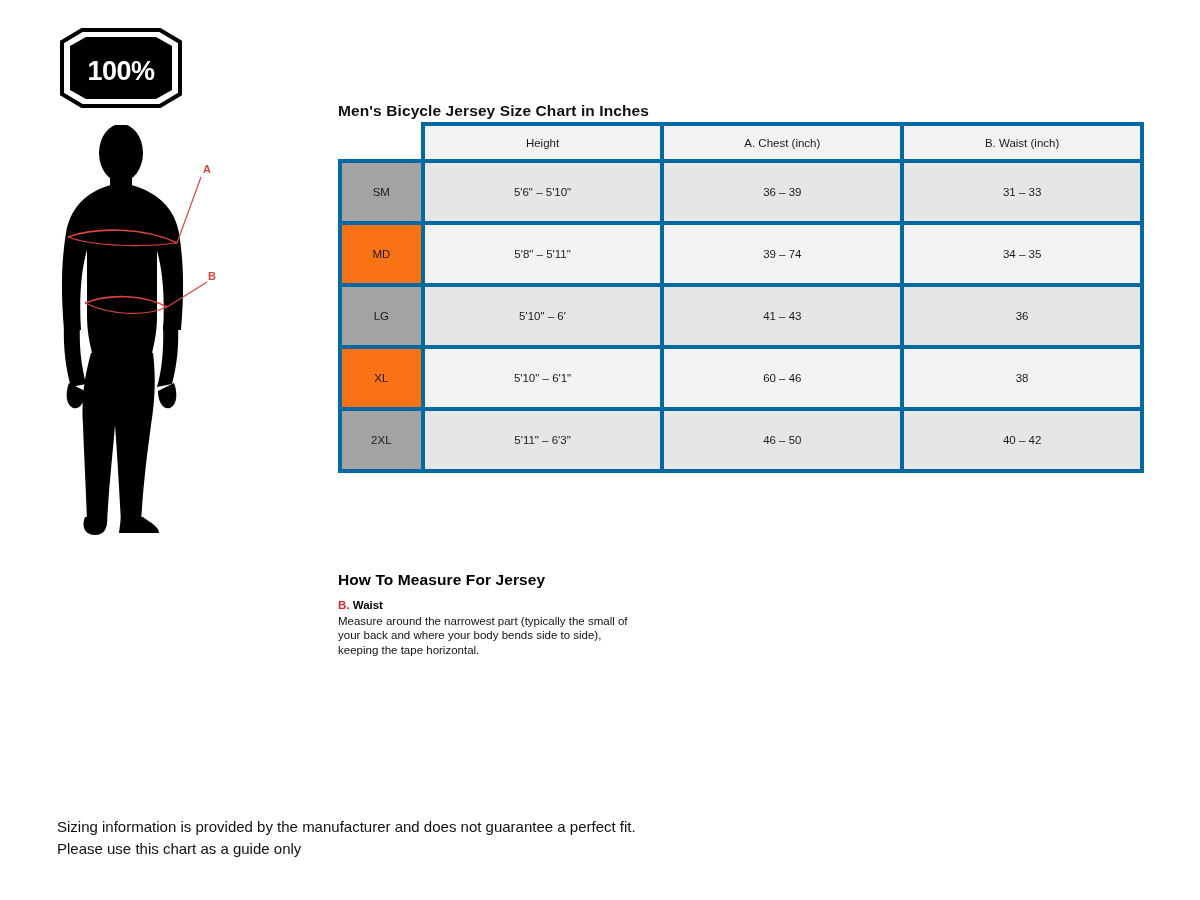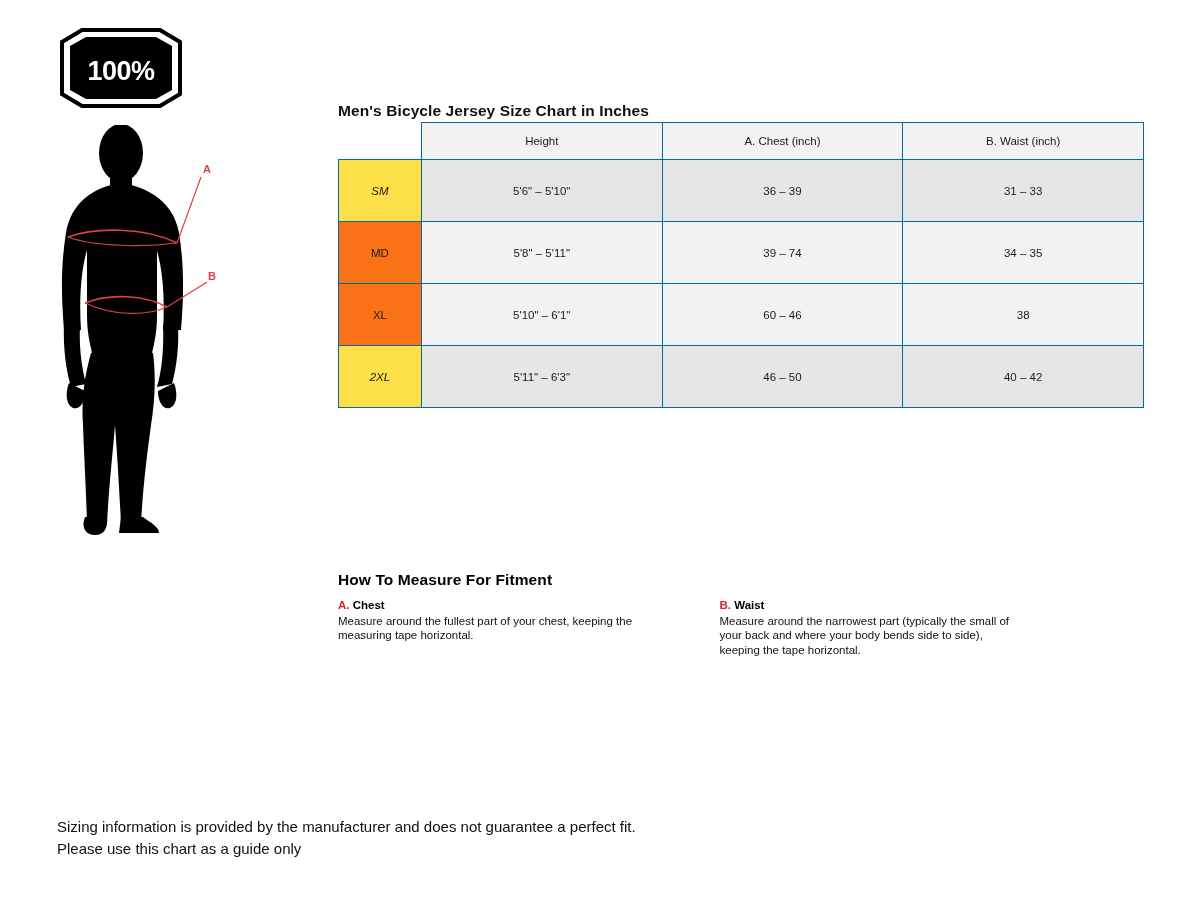--- a/index.html
+++ b/index.html
@@ -51,21 +51,21 @@
   
   #size-table {
     position: absolute;
     left: 338px;
     top: 122px;
     width: 806px;
     border-collapse: collapse;
     font-size: 11.5px;
   }
   #size-table th, #size-table td {
-    border: 1px solid #0369a1;
+    border: 4px solid #0369a1;
     text-align: center;
     vertical-align: middle;
     font-weight: normal;
     padding: 0;
   }
   #size-table thead th {
     height: 37px;
     background: #f2f2f2;
     color: #1a1a1a;
     font-size: 11.5px;
@@ -78,21 +78,21 @@
     height: 62px;
     font-size: 11.5px;
     color: #1a1a1a;
   }
   #size-table tbody tr.shade td { background: #e6e6e6; }
   #size-table tbody tr.plain td { background: #f2f2f2; }
   #size-table tbody td.size-cell {
     font-size: 11.5px;
     color: #1a1a1a;
   }
-  #size-table tbody tr.shade td.size-cell { background: #fde047; font-style: italic; }
+  #size-table tbody tr.shade td.size-cell { background: #a3a3a3; }
   #size-table tbody tr.plain td.size-cell { background: #f97316; }
   #size-table col.c0 { width: 83px; }
   #size-table col.c1 { width: 241px; }
   #size-table col.c2 { width: 241px; }
   #size-table col.c3 { width: 241px; }
 
   
   #howto {
     position: absolute;
     left: 338px;
@@ -212,45 +212,44 @@
       <td>5'6" – 5'10"</td>
       <td>36 – 39</td>
       <td>31 – 33</td>
     </tr>
     <tr class="plain">
       <td class="size-cell">MD</td>
       <td>5'8" – 5'11"</td>
       <td>39 – 74</td>
       <td>34 – 35</td>
     </tr>
+    <tr class="shade">
+      <td class="size-cell">LG</td>
+      <td>5'10" – 6'</td>
+      <td>41 – 43</td>
+      <td>36</td>
+    </tr>
     <tr class="plain">
       <td class="size-cell">XL</td>
       <td>5'10" – 6'1"</td>
       <td>60 – 46</td>
       <td>38</td>
     </tr>
     <tr class="shade">
       <td class="size-cell">2XL</td>
       <td>5'11" – 6'3"</td>
       <td>46 – 50</td>
       <td>40 – 42</td>
     </tr>
   </tbody>
 </table>
 
 <div id="howto">
-  <h2>How To Measure For Fitment</h2>
+  <h2>How To Measure For Jersey</h2>
   <div class="howto-cols">
-    <div class="howto-col">
-      <div class="howto-head">
-        <span class="marker">A.</span>
-        <span>Chest</span>
-      </div>
-      <div class="howto-body">Measure around the fullest part of your chest, keeping the measuring tape horizontal.</div>
-    </div>
     <div class="howto-col second">
       <div class="howto-head">
         <span class="marker">B.</span>
         <span>Waist</span>
       </div>
       <div class="howto-body">Measure around the narrowest part (typically the small of your back and where your body bends side to side), keeping the tape horizontal.</div>
     </div>
   </div>
 </div>
 

